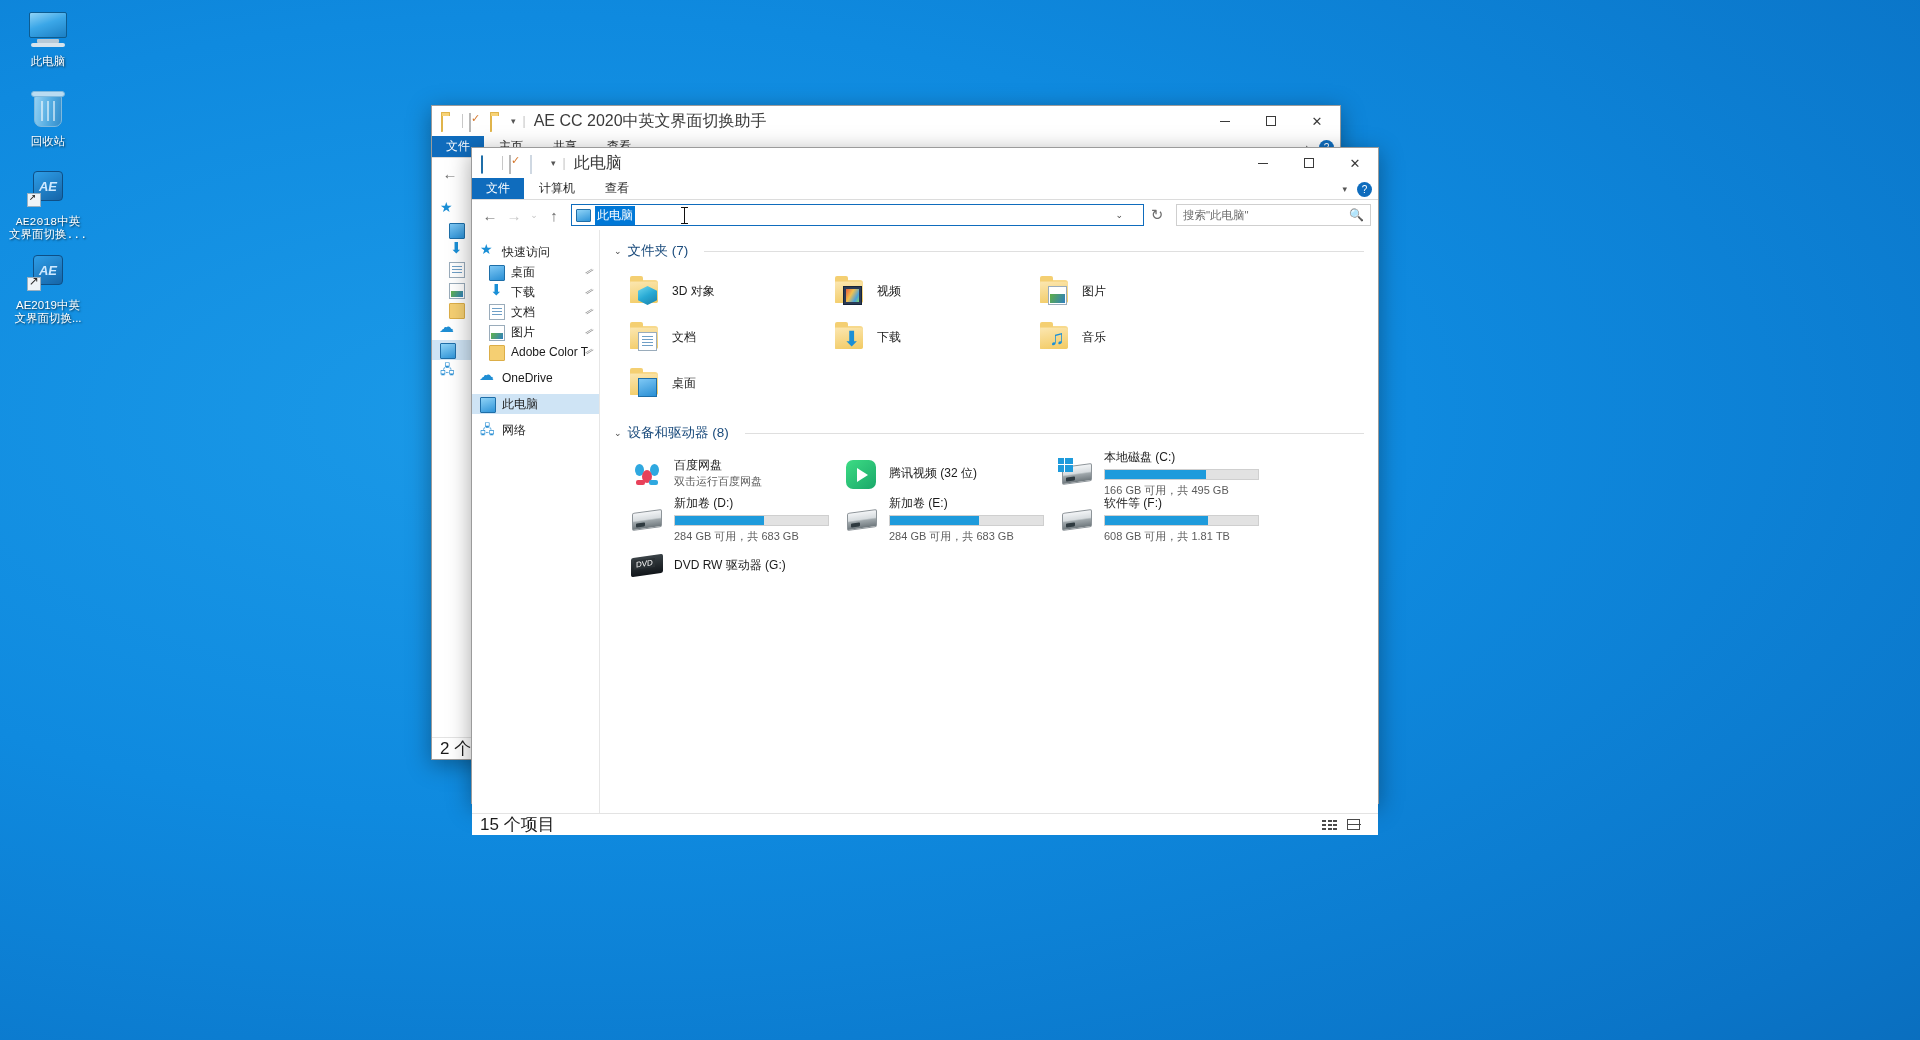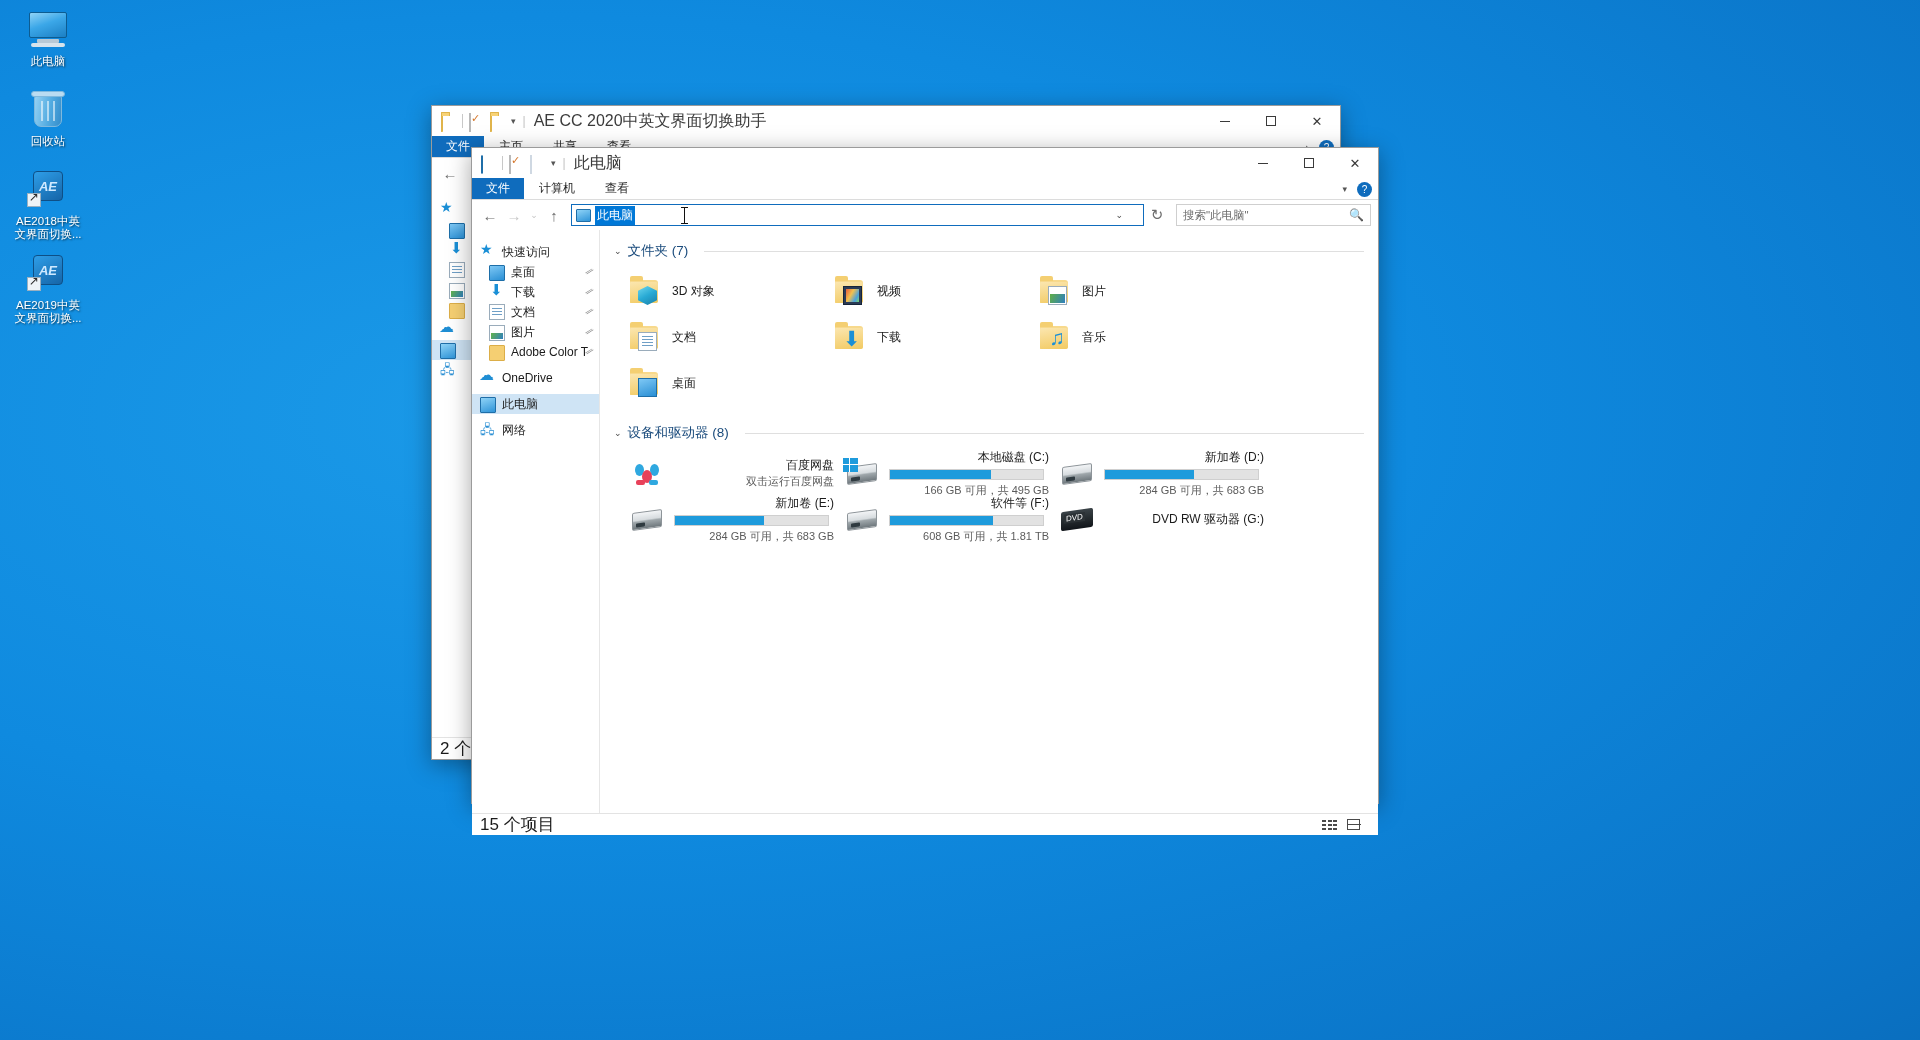--- a/index.html
+++ b/index.html
@@ -120,21 +120,21 @@
   .ic-cloud:after { content:"\2601"; position:absolute; left:-1px; top:-4px; font-size:15px; color:#1f8ed4; }
   .ic-pc2 { background:linear-gradient(160deg,#8fd3f7,#2f94d8); border:1px solid #1f6ea8; height:12px; margin-top:2px; border-radius:1px;}
   .ic-net:after { content:"\1F5A7"; position:absolute; left:0; top:-2px; font-size:13px; color:#2a8fd4; }
 
   
   .content { flex:1; position:relative; background:#fff; overflow:hidden; }
   .group-head { display:flex; align-items:center; gap:6px; padding:12px 0 8px 14px; }
   .group-chev { font-size:9px; color:#4a4a4a; cursor:default; }
   .group-title { font-size:13.5px; color:#1a4b7c; white-space:nowrap; }
   .group-line { flex:1; height:1px; background:#dfdfdf; margin:0 14px 0 10px; }
-  .tiles { display:flex; flex-wrap:wrap; padding-left:24px;text-align:right; }
+  .tiles { display:flex; flex-wrap:wrap; padding-left:24px; }
   .tile { width:205px; height:46px; display:flex; align-items:center; cursor:default; padding-left:4px; }
   .tile .ticon { width:34px; height:34px; position:relative; margin-right:10px; flex:0 0 34px; }
   .tile .tlabel { font-size:12px; color:#1b1b1b; white-space:nowrap; }
 
   
   .fold-ic { position:absolute; left:2px; top:6px; width:28px; height:23px; background:#f7d98c;
              border-radius:1px 3px 3px 1px; }
   .fold-ic:before { content:""; position:absolute; left:0; top:-4px; width:13px; height:5px; background:#f4cf72;
              border-radius:2px 2px 0 0; }
   .fold-ic:after { content:""; position:absolute; left:0; top:2px; width:28px; height:21px;
@@ -227,21 +227,21 @@
   <div class="dicon ico-bin" style="left:5px;  top:88px;">
     <span class="glyph">
         <i class="lid"></i>
         <i class="body"></i>
         <i class="l1"></i>
         <i class="l2"></i>
         <i class="l3"></i>
       </span>
     <span class="cap">回收站</span>
   </div>
-  <div class="dicon ico-app" style="left:5px;  top:168px;">
+  <div class="dicon ico-app" style="left:5px;  top:168px;font-family:Liberation Mono, monospace;">
     <span class="glyph">
         <i class="sq"></i>
         <i class="arrow"></i>
       </span>
     <span class="cap">AE2018中英
 文界面切换...</span>
   </div>
   <div class="dicon ico-app" style="left:5px;  top:252px;">
     <span class="glyph">
         <i class="sq"></i>
@@ -501,20 +501,30 @@
                   <i class="b3"></i>
                   <i class="b4"></i>
                   <i class="b5"></i>
                 </span>
             </span>
             <span class="dcol">
               <span class="dname">百度网盘</span>
               <span class="dsub">双击运行百度网盘</span>
             </span>
           </div>
+          <div class="dtile">
+            <span class="dicn">
+                <span class="tencent">
+                  <i></i>
+                </span>
+              </span>
+            <span class="dcol">
+              <span class="dname">腾讯视频 (32 位)</span>
+            </span>
+          </div>
 
           <div class="dtile">
             <span class="dicn">
                 <i class="hdd"></i>
                 <span class="winflag">
                   <i></i>
                 </span>
               </span>
             <span class="dcol">
               <span class="dname">本地磁盘 (C:)</span>

